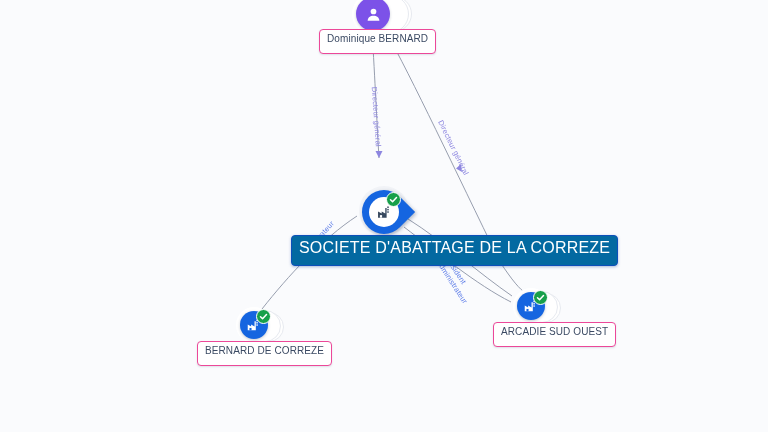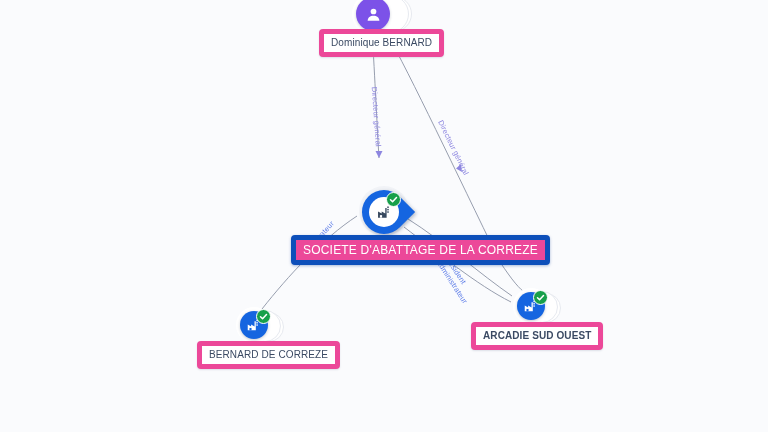--- a/index.html
+++ b/index.html
@@ -62,34 +62,34 @@
     background:#17a04a; border:1.5px solid #ffffff;
     display:flex; align-items:center; justify-content:center;
     z-index:6;
   }
   .badge svg { width:9px; height:9px; display:block; }
 
   
   .label {
     position:absolute; white-space:nowrap;
     font-size:10px; line-height:1;
-    padding:4px 7px 4px;
+    padding:4px 7px 9px;
     border-radius:4px;
     background:#ffffff;
     color:#3b4a63;
-    border:5px solid #ec4899;
+    border:1px solid #ec4899;
     box-shadow:0 1px 2px rgba(30,50,90,.13);
     letter-spacing:.1px;
     z-index:7;
   }
   .label.selected {
-    background:#ec4899;
+    background:#0369a1;
     color:#ffffff;
     border-color:#0d4fba;
-    font-size:12px;
+    font-size:16px;
     letter-spacing:.2px;
     box-shadow:0 1px 3px rgba(15,60,150,.35);
   }
 
   
   .edge-label {
     position:absolute; white-space:nowrap;
     font-size:7.5px; line-height:1;
     letter-spacing:.15px;
     transform-origin:0 50%;
@@ -215,16 +215,16 @@
         <rect x="5.2" y="16.4" width="3.1" height="3.6" fill="#1565e0"></rect>
       </svg>
     </div>
 
     <div class="badge" style="left:533px; top:290px;">
       <svg viewBox="0 0 24 24" fill="none" stroke="#ffffff" stroke-width="4" stroke-linecap="round" stroke-linejoin="round">
         <polyline points="4,12.5 9.5,18 20,6.5"></polyline>
       </svg>
     </div>
 
-    <div class="label" style="left:471px; top:322px;font-weight:bold;">ARCADIE SUD OUEST</div>
+    <div class="label" style="left:493px; top:322px;">ARCADIE SUD OUEST</div>
   </div>
 
 </div>
 
 </body></html>

